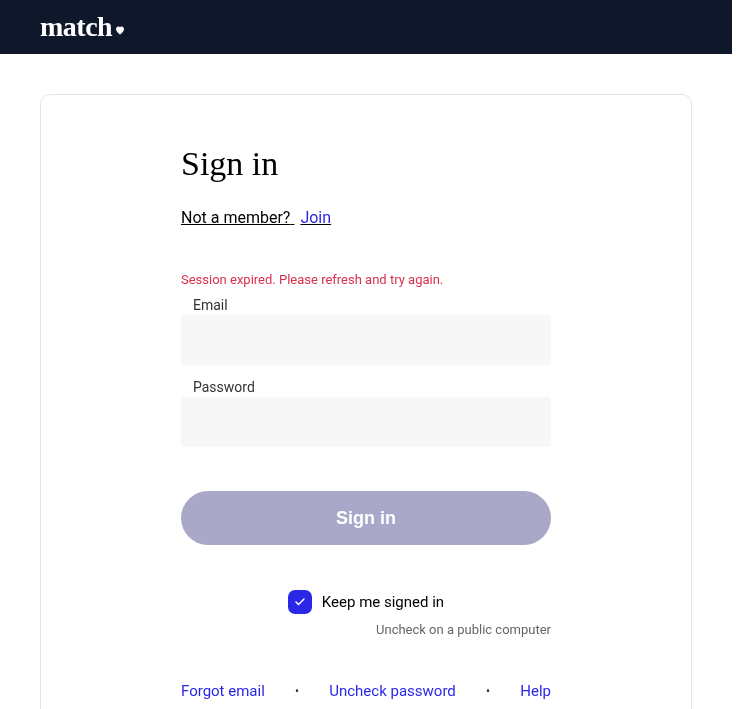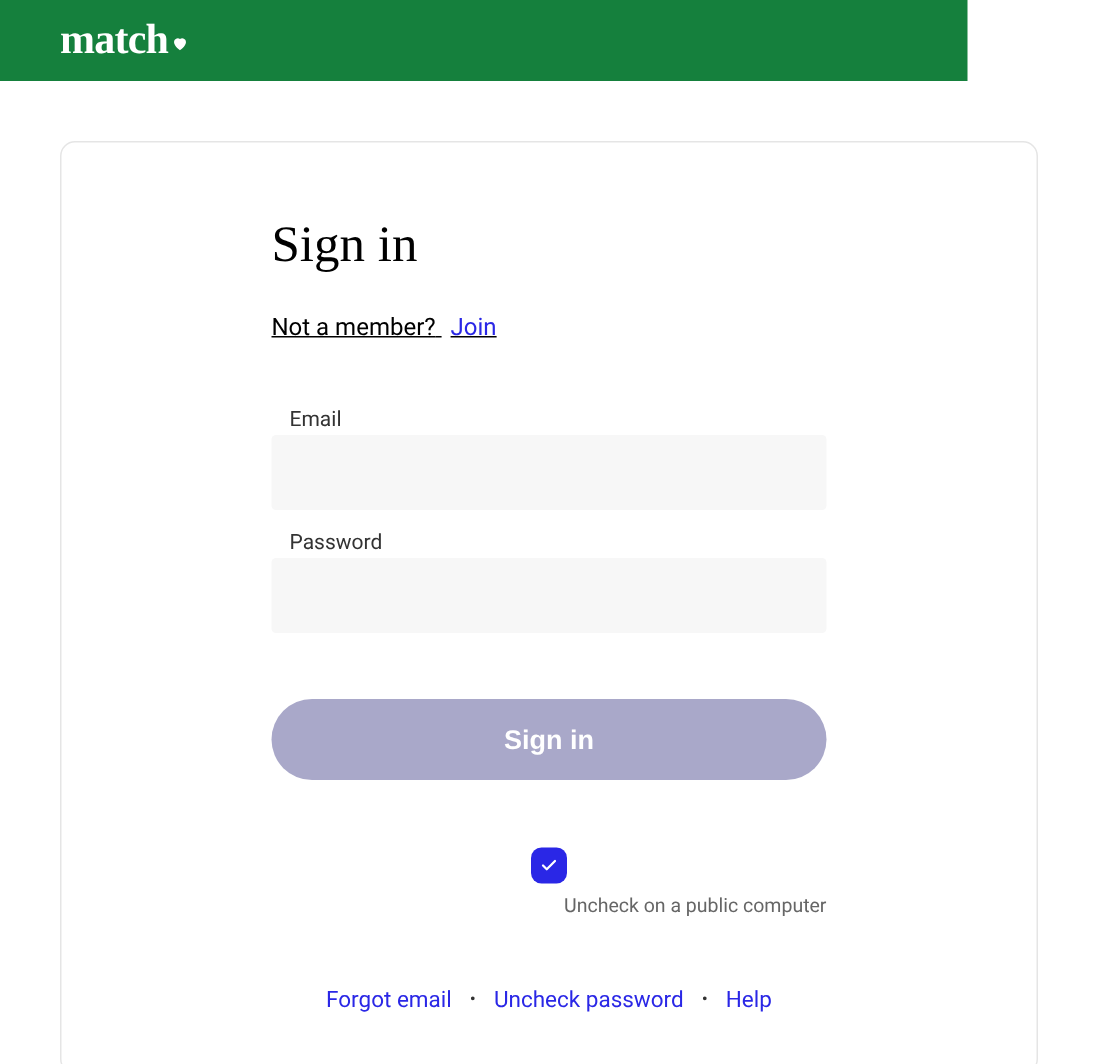--- a/index.html
+++ b/index.html
@@ -2,26 +2,26 @@
 <html><head>
   <meta charset="utf-8">
   <style>
     * { margin: 0; padding: 0; box-sizing: border-box; }
     body {
       font-family: -apple-system, BlinkMacSystemFont, "Segoe UI", Roboto, Helvetica, Arial, sans-serif;
       background: #fff;
       width: 742px;
     }
     .header {
-      background: #15803d;
+      background: #0f172a;
       height: 54px;
       display: flex;
       align-items: center;
       padding-left: 40px;
-      width: 645px;
+      width: 732px;
     }
     .logo {
       color: #fff;
       font-family: Georgia, 'Times New Roman', serif;
       font-size: 28px;
       font-weight: 600;
       letter-spacing: -0.5px;
       display: flex;
       align-items: baseline;
     }
@@ -111,21 +111,21 @@
     }
     .uncheck-note {
       text-align: right;
       font-size: 13px;
       color: #666;
       margin-bottom: 45px;
     }
     .links-row {
       display: flex;
       align-items: center;
-      justify-content: center;
+      justify-content: space-between;
       gap: 12px;
       font-size: 15px;
     }
     .footer-link {
       color: #2a27e6;
       text-decoration: none;
       cursor: pointer;
     }
     .dot {
       color: #333;
@@ -147,35 +147,37 @@
 </div>
 
 <div class="card">
   <h1 class="title">Sign in</h1>
 
   <div class="not-member">
     <span>Not a member?</span>
     <a class="join-link">Join</a>
   </div>
 
+  <div class="error-msg">Session expired. Please refresh and try again.</div>
 
   <div class="field-label">Email</div>
   <input type="text" class="field-input" value="" style="">
 
   <div class="field-label">Password</div>
   <input type="password" class="field-input" value="" style="">
 
   <button class="signin-btn">Sign in</button>
 
   <div class="keep-row">
     <div class="checkbox">
       <svg width="12" height="12" viewBox="0 0 24 24" fill="none" stroke="#fff" stroke-width="3" stroke-linecap="round" stroke-linejoin="round">
           <polyline points="20 6 9 17 4 12"></polyline>
         </svg>
     </div>
+    <span class="keep-label">Keep me signed in</span>
   </div>
 
   <div class="uncheck-note">Uncheck on a public computer</div>
 
   <div class="links-row">
     <a class="footer-link">Forgot email</a>
     <span class="dot">•</span>
     <a class="footer-link">Uncheck password</a>
     <span class="dot">•</span>
     <a class="footer-link">Help</a>

